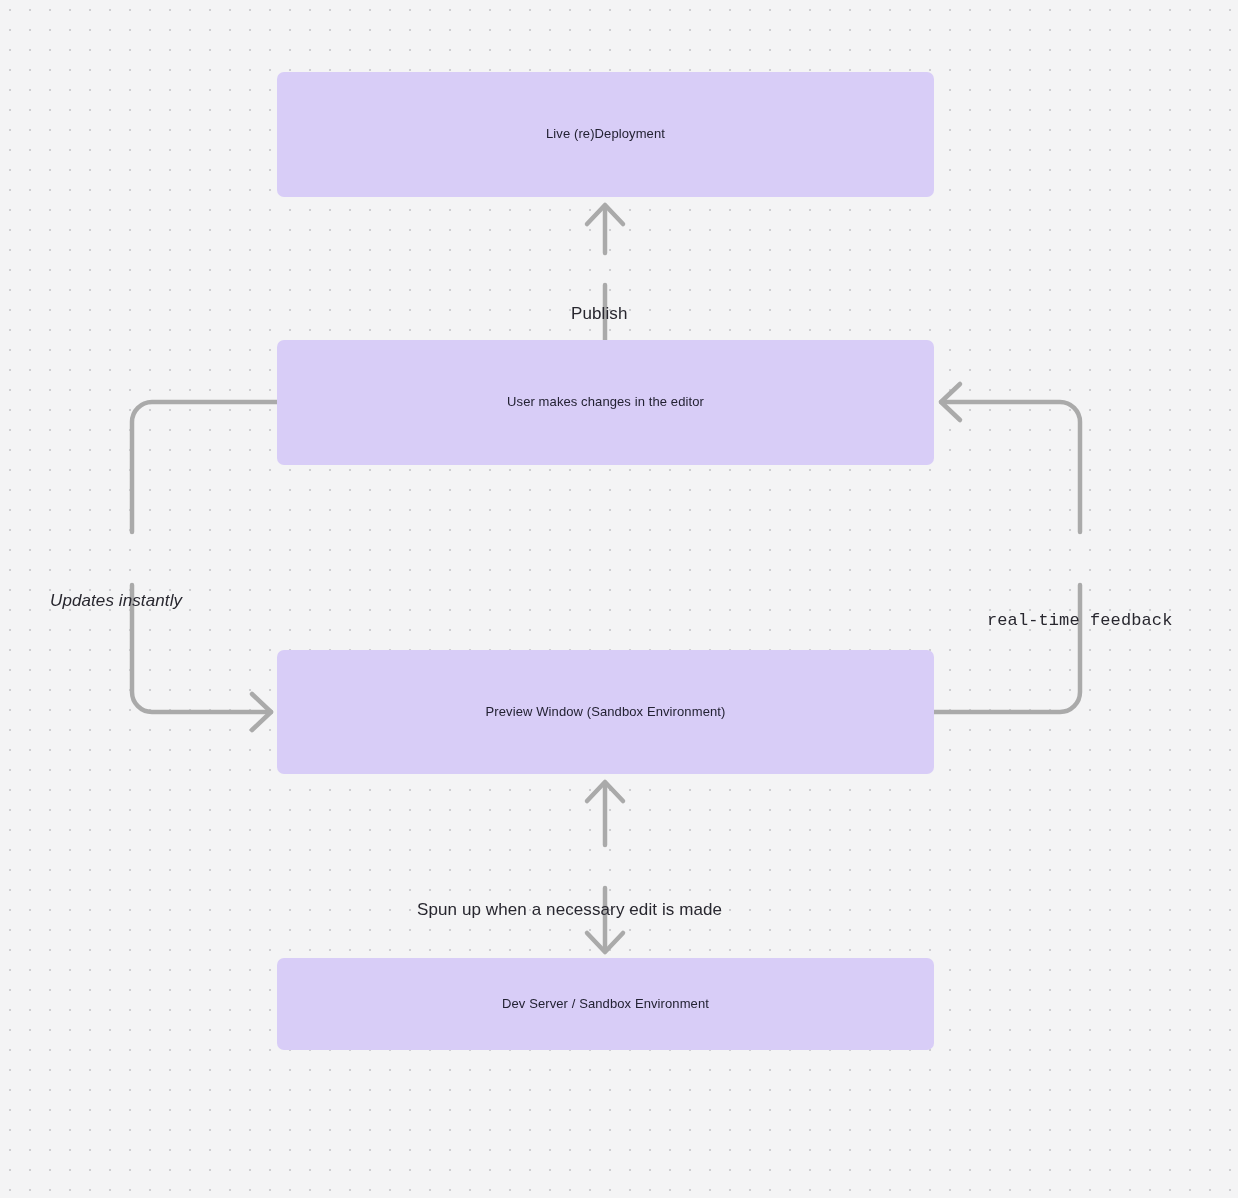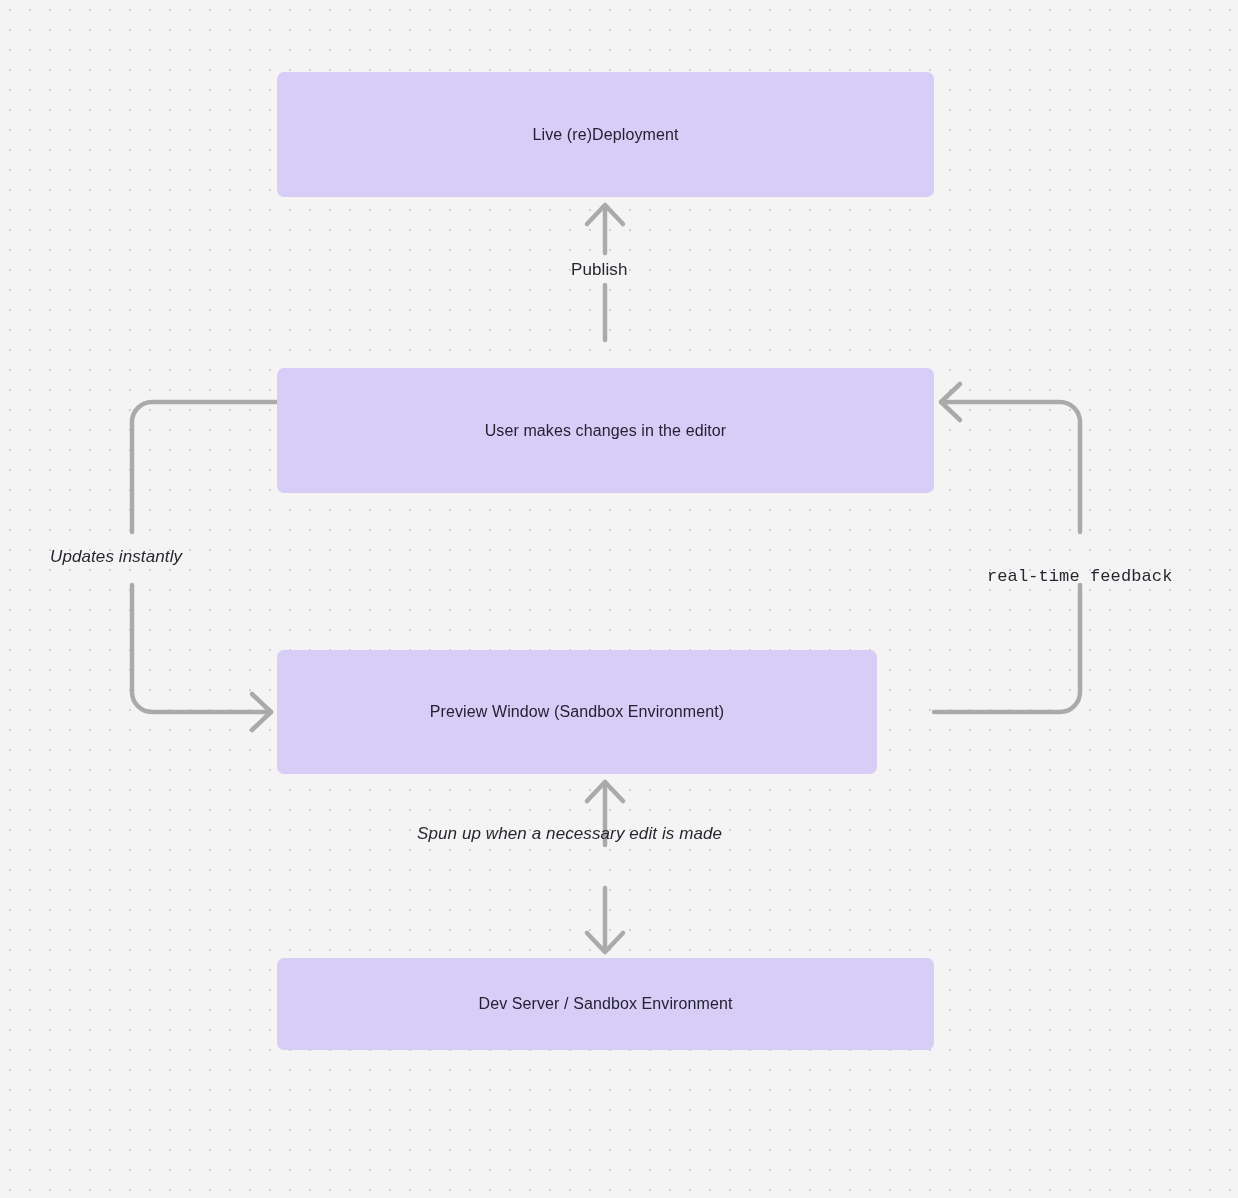--- a/index.html
+++ b/index.html
@@ -39,48 +39,49 @@
     position: absolute;
     background-color: #d8cdf7;
     border-radius: 7px;
     display: flex;
     align-items: center;
     justify-content: center;
     box-sizing: border-box;
   }
 
   .node-label {
-    font-size: 16px;
+    font-size: 13px;
     line-height: 1.25;
     color: #232233;
     letter-spacing: 0.1px;
     text-align: center;
     white-space: nowrap;
   }
 
   .edge-label {
     position: absolute;
     font-size: 17px;
     color: #28272f;
     letter-spacing: 0.1px;
     white-space: nowrap;
     line-height: 1;
+    margin-top: 44px;
   }
 
   
   #node-live-deployment { left: 277px; top: 72px;  width: 657px; height: 125px; }
-  #node-user-edits      { left: 277px; top: 340px; width: 657px; height: 125px; margin-top: 28px; }
-  #node-preview-window  { left: 277px; top: 650px; width: 600px; height: 124px; }
+  #node-user-edits      { left: 277px; top: 340px; width: 657px; height: 125px; }
+  #node-preview-window  { left: 277px; top: 650px; width: 657px; height: 124px; }
   #node-dev-server      { left: 277px; top: 958px; width: 657px; height: 92px; }
 
   
   #label-publish      { left: 571px; top: 261px; }
   #label-updates      { left: 50px;  top: 548px; font-style: italic; }
   #label-feedback     { left: 987px; top: 568px; font-family: Liberation Mono, monospace; }
-  #label-spun-up      { left: 417px; top: 825px; font-style: italic; }
+  #label-spun-up      { left: 417px; top: 857px; }
 </style>
 </head>
 <body>
 
 <div id="canvas">
 
   <svg class="edge-layer" viewBox="0 0 1238 1198" width="1238" height="1198" xmlns="http://www.w3.org/2000/svg">
 
     <g>
 

